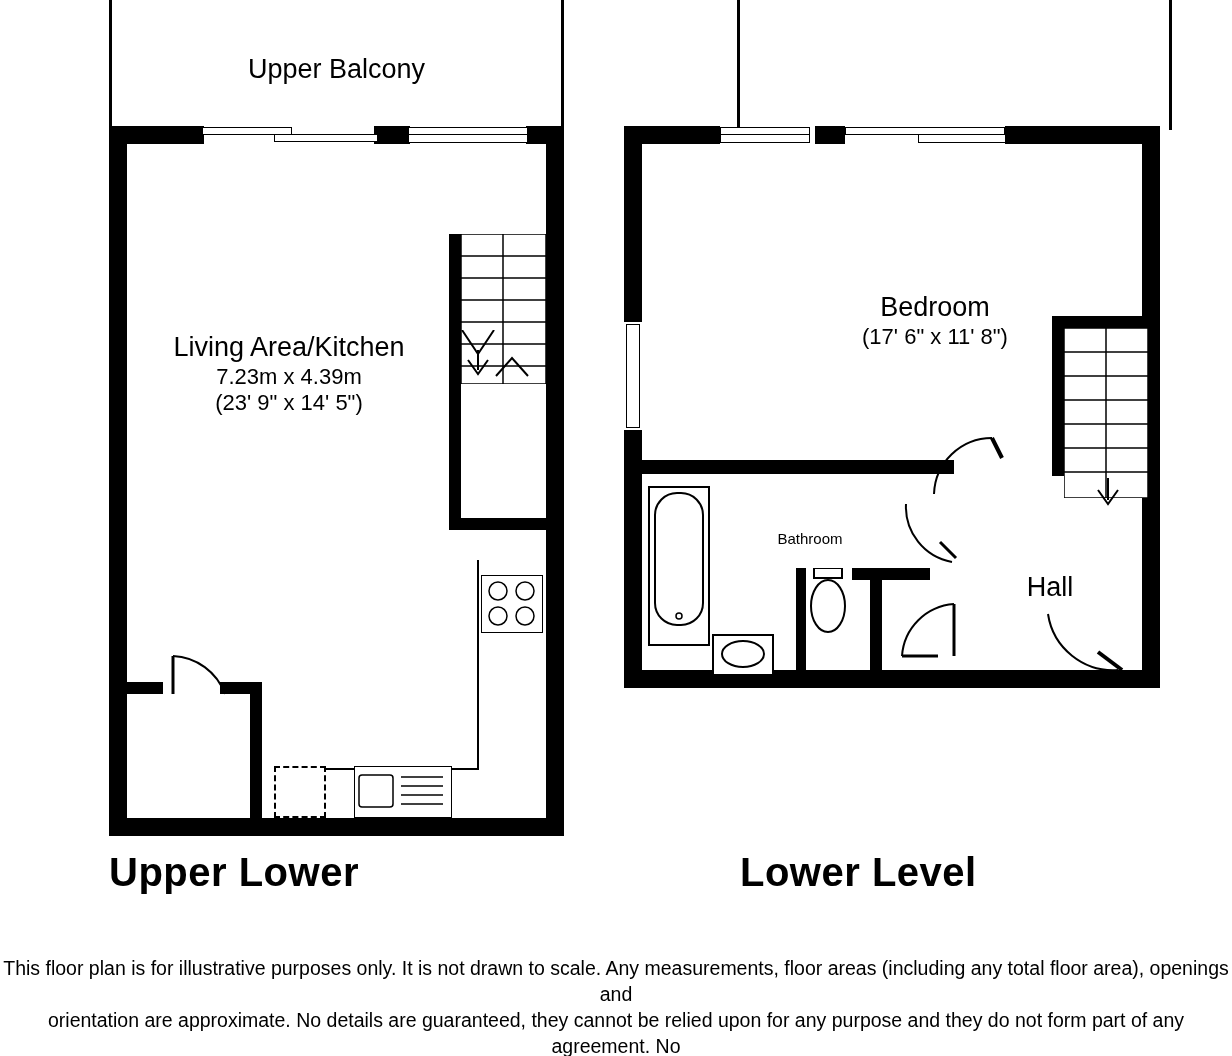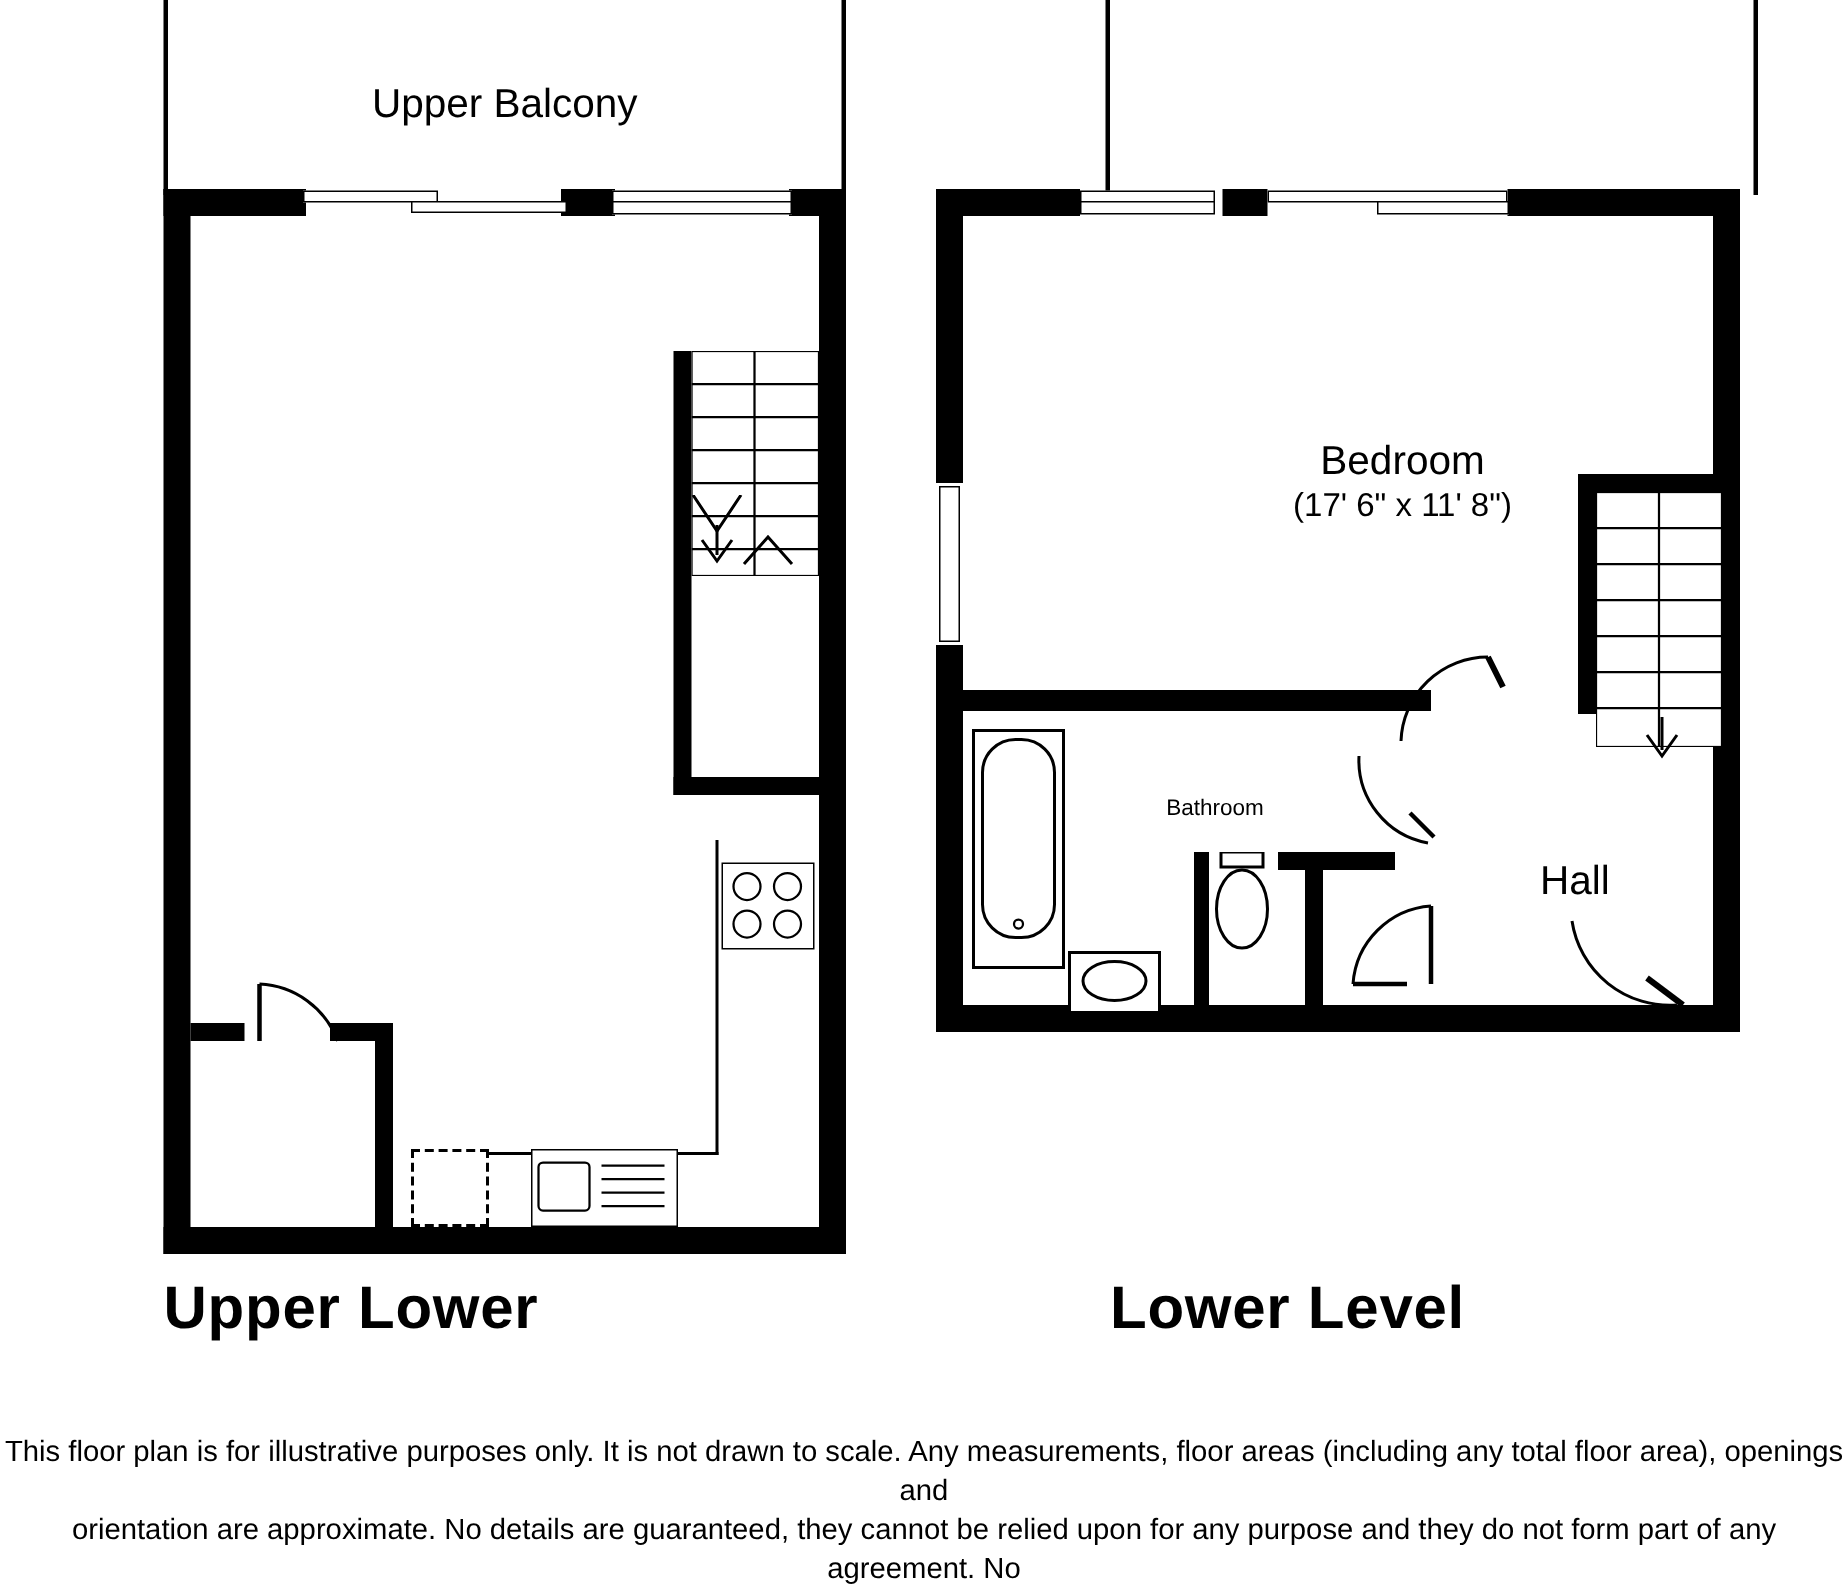--- a/index.html
+++ b/index.html
@@ -147,20 +147,25 @@
       <div class="abs wall" style="left:93px;top:682px;width:36px;height:12px;"></div>
       <div class="abs wall" style="left:186px;top:682px;width:42px;height:12px;"></div>
       <div class="abs wall" style="left:216px;top:682px;width:12px;height:140px;"></div>
       <div class="abs" style="left:125px;top:650px;width:74px;height:48px;">
         <svg width="74" height="48" viewBox="0 0 74 48">
           <path d="M 66,44 A 58,58 0 0 0 14,6" fill="none" stroke="#000" stroke-width="2"></path>
           <line x1="14" y1="6" x2="14" y2="44" stroke="#000" stroke-width="3"></line>
         </svg>
       </div>
 
+      <div class="label" style="left:93px;top:332px;width:324px;">
+        <div class="name">Living Area/Kitchen</div>
+        <div class="dims">7.23m x 4.39m</div>
+        <div class="dims2">(23' 9" x 14' 5")</div>
+      </div>
 
       <div class="level-title" style="left:75px;top:850px;">Upper Lower</div>
     </div>
 
     <div class="abs" style="left:600px;top:0;width:632px;height:900px;">
 
       <div class="abs" style="left:137px;top:-6px;width:435px;height:136px;">
         <div class="abs thinline" style="left:0;top:0;width:3px;height:136px;"></div>
         <div class="abs thinline" style="left:432px;top:0;width:3px;height:136px;"></div>
 

